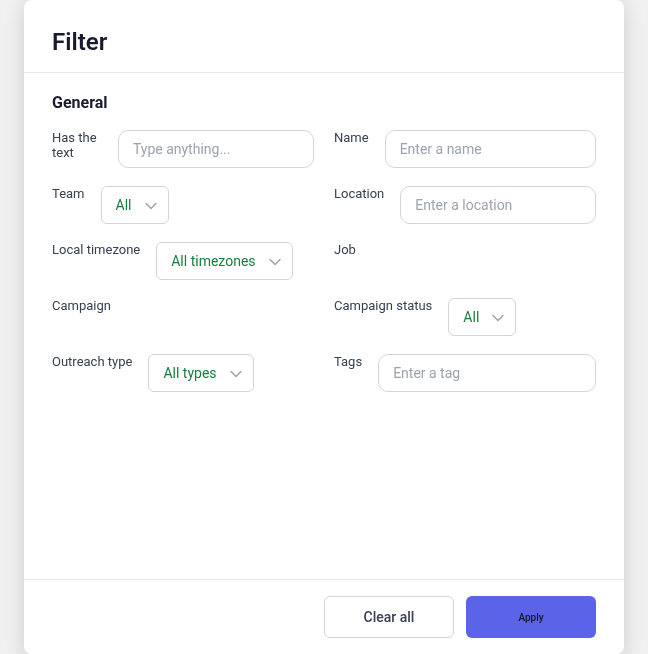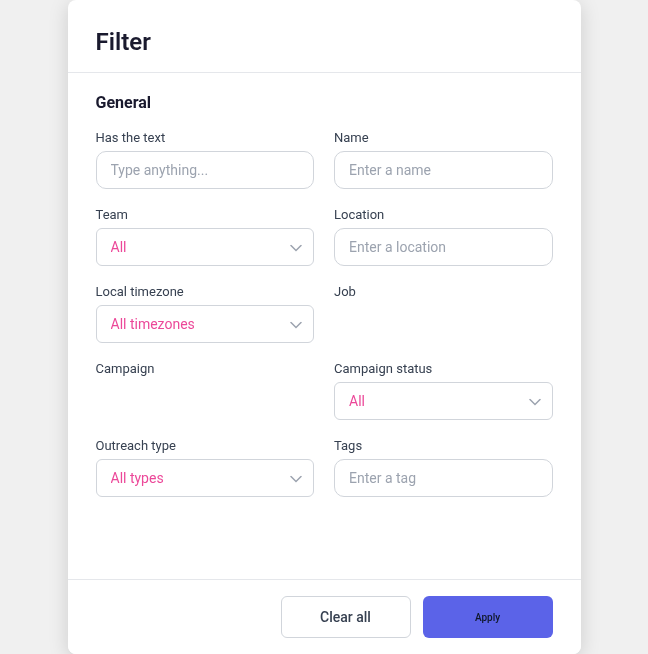--- a/index.html
+++ b/index.html
@@ -11,21 +11,21 @@
 
     body {
       background: #f0f0f0;
       display: flex;
       align-items: center;
       justify-content: center;
       min-height: 100vh;
     }
 
     .modal-container {
-      width: 513px;
+      width: 600px;
       height: 654px;
       background: #fff;
       border-radius: 8px;
       box-shadow: 0 4px 20px rgba(0,0,0,0.15);
       display: flex;
       flex-direction: column;
       overflow: hidden;
     }
 
     .modal-header {
@@ -71,22 +71,22 @@
     }
 
     .form-grid {
       display: grid;
       grid-template-columns: 1fr 1fr;
       gap: 18px 20px;
     }
 
     .form-group {
       display: flex;
-      flex-direction: column;
-      gap: 6px;
+      flex-direction: row;
+      gap: 16px;
     }
 
     .form-label {
       font-size: 13px;
       color: #374151;
       font-weight: 400;
     }
 
     .form-input {
       width: 100%;
@@ -106,21 +106,21 @@
     .form-select-wrapper {
       position: relative;
     }
 
     .form-select {
       width: 100%;
       padding: 10px 36px 10px 14px;
       border: 1px solid #d1d5db;
       border-radius: 6px;
       font-size: 14px;
-      color: #ec4899;
+      color: #15803d;
       background: #fff;
       appearance: none;
       -webkit-appearance: none;
       outline: none;
       cursor: pointer;
     }
 
     .select-chevron {
       position: absolute;
       right: 12px;

